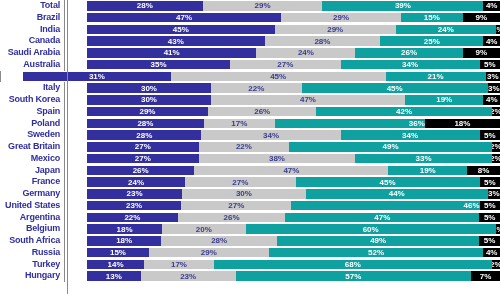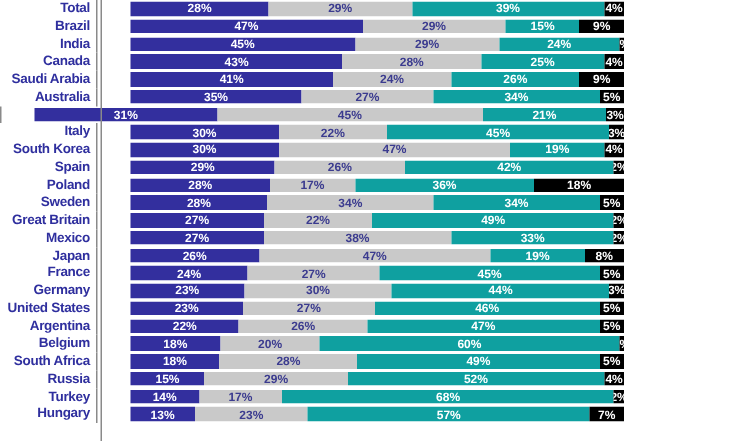--- a/index.html
+++ b/index.html
@@ -11,21 +11,21 @@
   }
   #chart{
     position:relative;
     width:500px;height:294px;
     box-sizing:border-box;
   }
   .row{
     display:flex;
     align-items:center;
     height:11.76px;
-    width:416px;
+    width:500px;
   }
   .label{
     width:64px;
     flex:0 0 64px;
     text-align:right;
     padding-right:4px;
     box-sizing:border-box;
     font-size:9px;
     font-weight:bold;
     color:#2f2f9e;
@@ -260,21 +260,21 @@
       <div class="row">
         <div class="label">Poland</div>
         <div class="tick"></div>
         <div class="bar">
           <div class="seg s0" style="flex: 0 0 28.2828%;">
             <span>28%</span>
           </div>
           <div class="seg s1" style="flex: 0 0 17.1717%;">
             <span>17%</span>
           </div>
-          <div class="seg s2" style="flex: 0 0 36.3636%;">
+          <div class="seg s2" style="flex: 0 0 36.3636%; justify-content: flex-end;">
             <span>36%</span>
           </div>
           <div class="seg s3" style="flex: 0 0 18.1818%;">
             <span>18%</span>
           </div>
         </div>
       </div>
       <div class="row">
         <div class="label">Sweden</div>
         <div class="tick"></div>
@@ -386,21 +386,21 @@
       <div class="row">
         <div class="label">United States</div>
         <div class="tick"></div>
         <div class="bar">
           <div class="seg s0" style="flex: 0 0 22.7723%;">
             <span>23%</span>
           </div>
           <div class="seg s1" style="flex: 0 0 26.7327%;">
             <span>27%</span>
           </div>
-          <div class="seg s2" style="flex: 0 0 45.5446%;">
+          <div class="seg s2" style="flex: 0 0 45.5446%; justify-content: flex-end;">
             <span>46%</span>
           </div>
           <div class="seg s3" style="flex: 0 0 4.9505%;">
             <span>5%</span>
           </div>
         </div>
       </div>
       <div class="row">
         <div class="label">Argentina</div>
         <div class="tick"></div>

